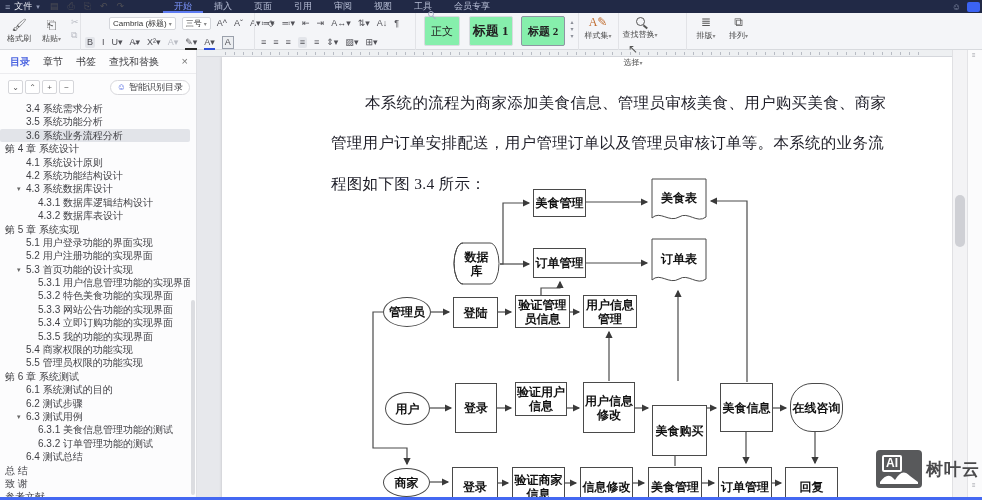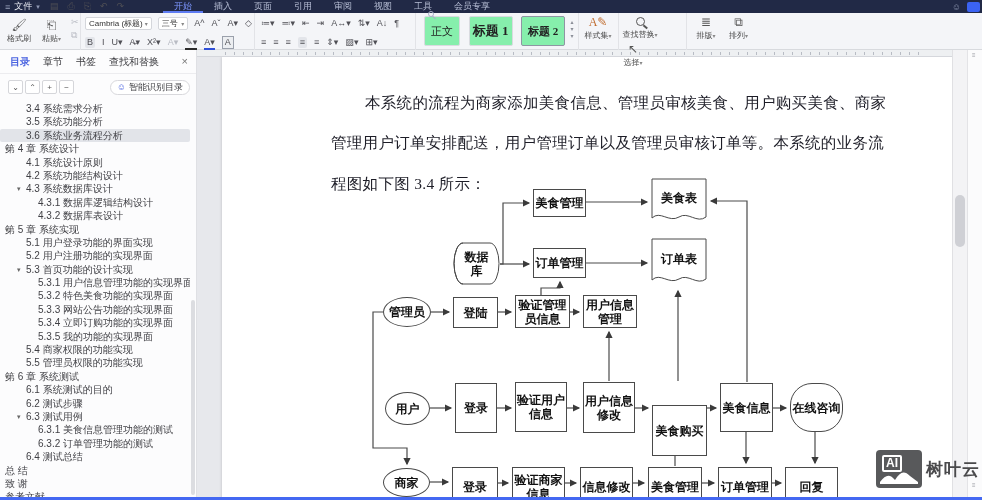--- a/index.html
+++ b/index.html
@@ -153,21 +153,21 @@
         <span class="bl"><span>粘贴</span><span style="font-size:6px;color:#888;">▾</span></span>
       </span>
       <span class="smallcol">
         <span>✂</span>
         <span>⧉</span>
       </span>
     </div>
 
     <div class="grp sep" style="left:80px; width:172px; padding-left:4px;">
       <div class="iconrow" style="margin-top:3px;">
-        <span class="combo" style="width:68px;">
+        <span class="combo" style="width:68px;margin-left:24px;">
           <span class="cv">Cambria (标题)</span>
             <span class="ca">▾</span>
         </span>
         <span class="combo" style="width:32px;">
           <span class="cv">三号</span>
             <span class="ca">▾</span>
         </span>
         <span style="display:inline-flex;gap:7px;">
             <span class="ticon">A^</span>
             <span class="ticon">Aˇ</span>
@@ -368,21 +368,21 @@
         </svg><span class="nlabel">数据
 库</span></div>
       <div class="node ellipse" style="left: 383px; top: 297px; width: 48px; height: 30px;"><span class="nlabel">管理员</span></div>
       <div class="node rect" style="left: 453px; top: 297px; width: 45px; height: 31px;"><span class="nlabel">登陆</span></div>
       <div class="node rect" style="left: 515px; top: 295px; width: 55px; height: 33px;"><span class="nlabel">验证管理
 员信息</span></div>
       <div class="node rect" style="left: 583px; top: 295px; width: 54px; height: 33px;"><span class="nlabel">用户信息
 管理</span></div>
       <div class="node ellipse" style="left: 385px; top: 392px; width: 45px; height: 33px;"><span class="nlabel">用户</span></div>
       <div class="node rect" style="left: 455px; top: 383px; width: 42px; height: 50px;"><span class="nlabel">登录</span></div>
-      <div class="node rect" style="left: 515px; top: 382px; width: 52px; height: 50px;"><span class="nlabel">验证用户
+      <div class="node rect" style="left: 515px; top: 382px; width: 52px; height: 34px;"><span class="nlabel">验证用户
 信息</span></div>
       <div class="node rect" style="left: 583px; top: 382px; width: 52px; height: 51px;"><span class="nlabel">用户信息
 修改</span></div>
       <div class="node rect" style="left: 652px; top: 382px; width: 55px; height: 51px; margin-top: 23px;"><span class="nlabel">美食购买</span></div>
       <div class="node rect" style="left: 720px; top: 383px; width: 53px; height: 49px;"><span class="nlabel">美食信息</span></div>
       <div class="node rect" style="left: 790px; top: 383px; width: 53px; height: 49px; border-radius: 22px;"><span class="nlabel">在线咨询</span></div>
       <div class="node ellipse" style="left: 383px; top: 468px; width: 47px; height: 29px;"><span class="nlabel">商家</span></div>
       <div class="node rect" style="left: 452px; top: 467px; width: 46px; height: 40px;"><span class="nlabel">登录</span></div>
       <div class="node rect" style="left: 512px; top: 467px; width: 53px; height: 40px;"><span class="nlabel">验证商家
 信息</span></div>

